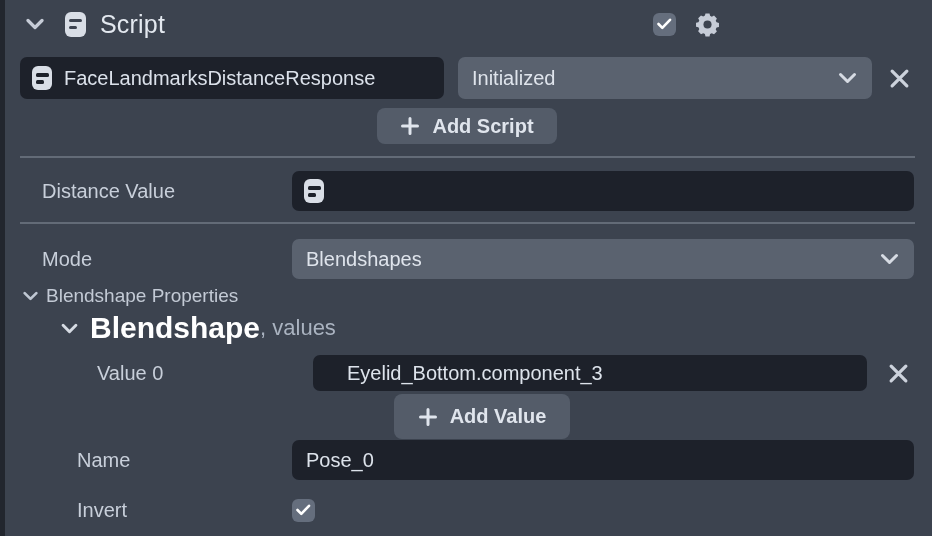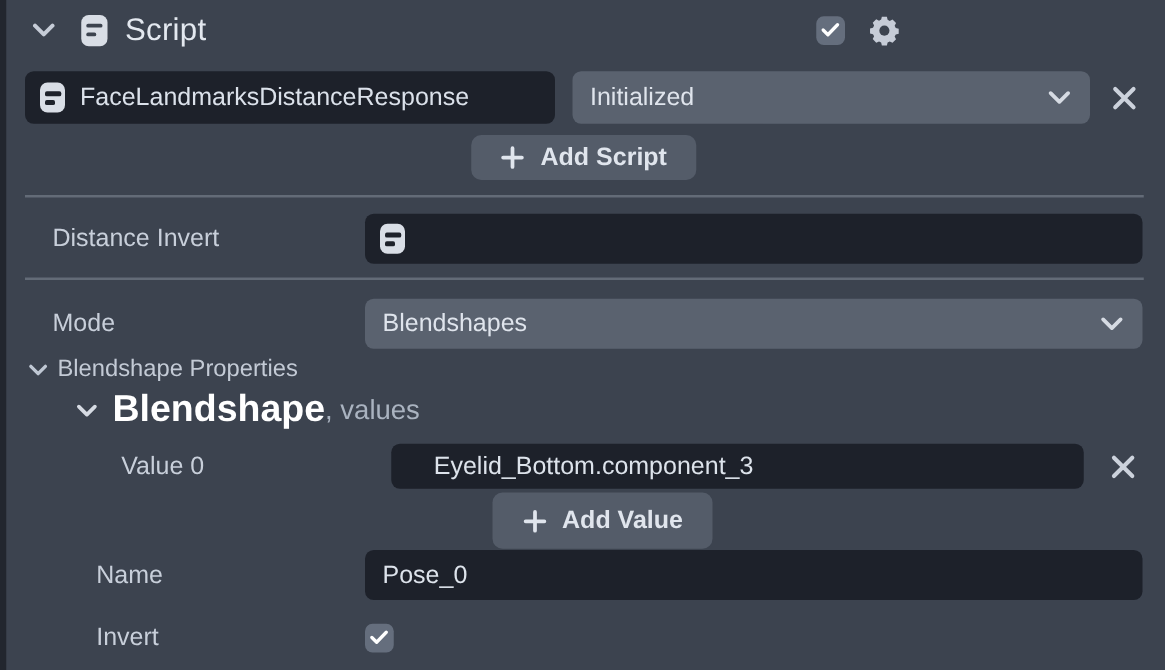--- a/index.html
+++ b/index.html
@@ -287,21 +287,21 @@
       <svg width="20" height="20" viewBox="0 0 20 20">
           <path d="M10 2.5 V17.5 M2.5 10 H17.5" stroke="#e0e5ed" stroke-width="3" stroke-linecap="round"></path>
         </svg>
     </span>
     <span class="pill-label">Add Script</span>
   </div>
 
   <div class="divider" id="div1"></div>
 
   <div class="prow" id="rowDistance">
-    <div class="plabel">Distance Invert</div>
+    <div class="plabel">Distance Value</div>
     <div class="dark-field" id="distField">
       <div class="script-icon"></div>
     </div>
   </div>
 
   <div class="divider" id="div2"></div>
 
   <div class="prow" id="rowMode">
     <div class="plabel">Mode</div>
     <div class="mode-select">

